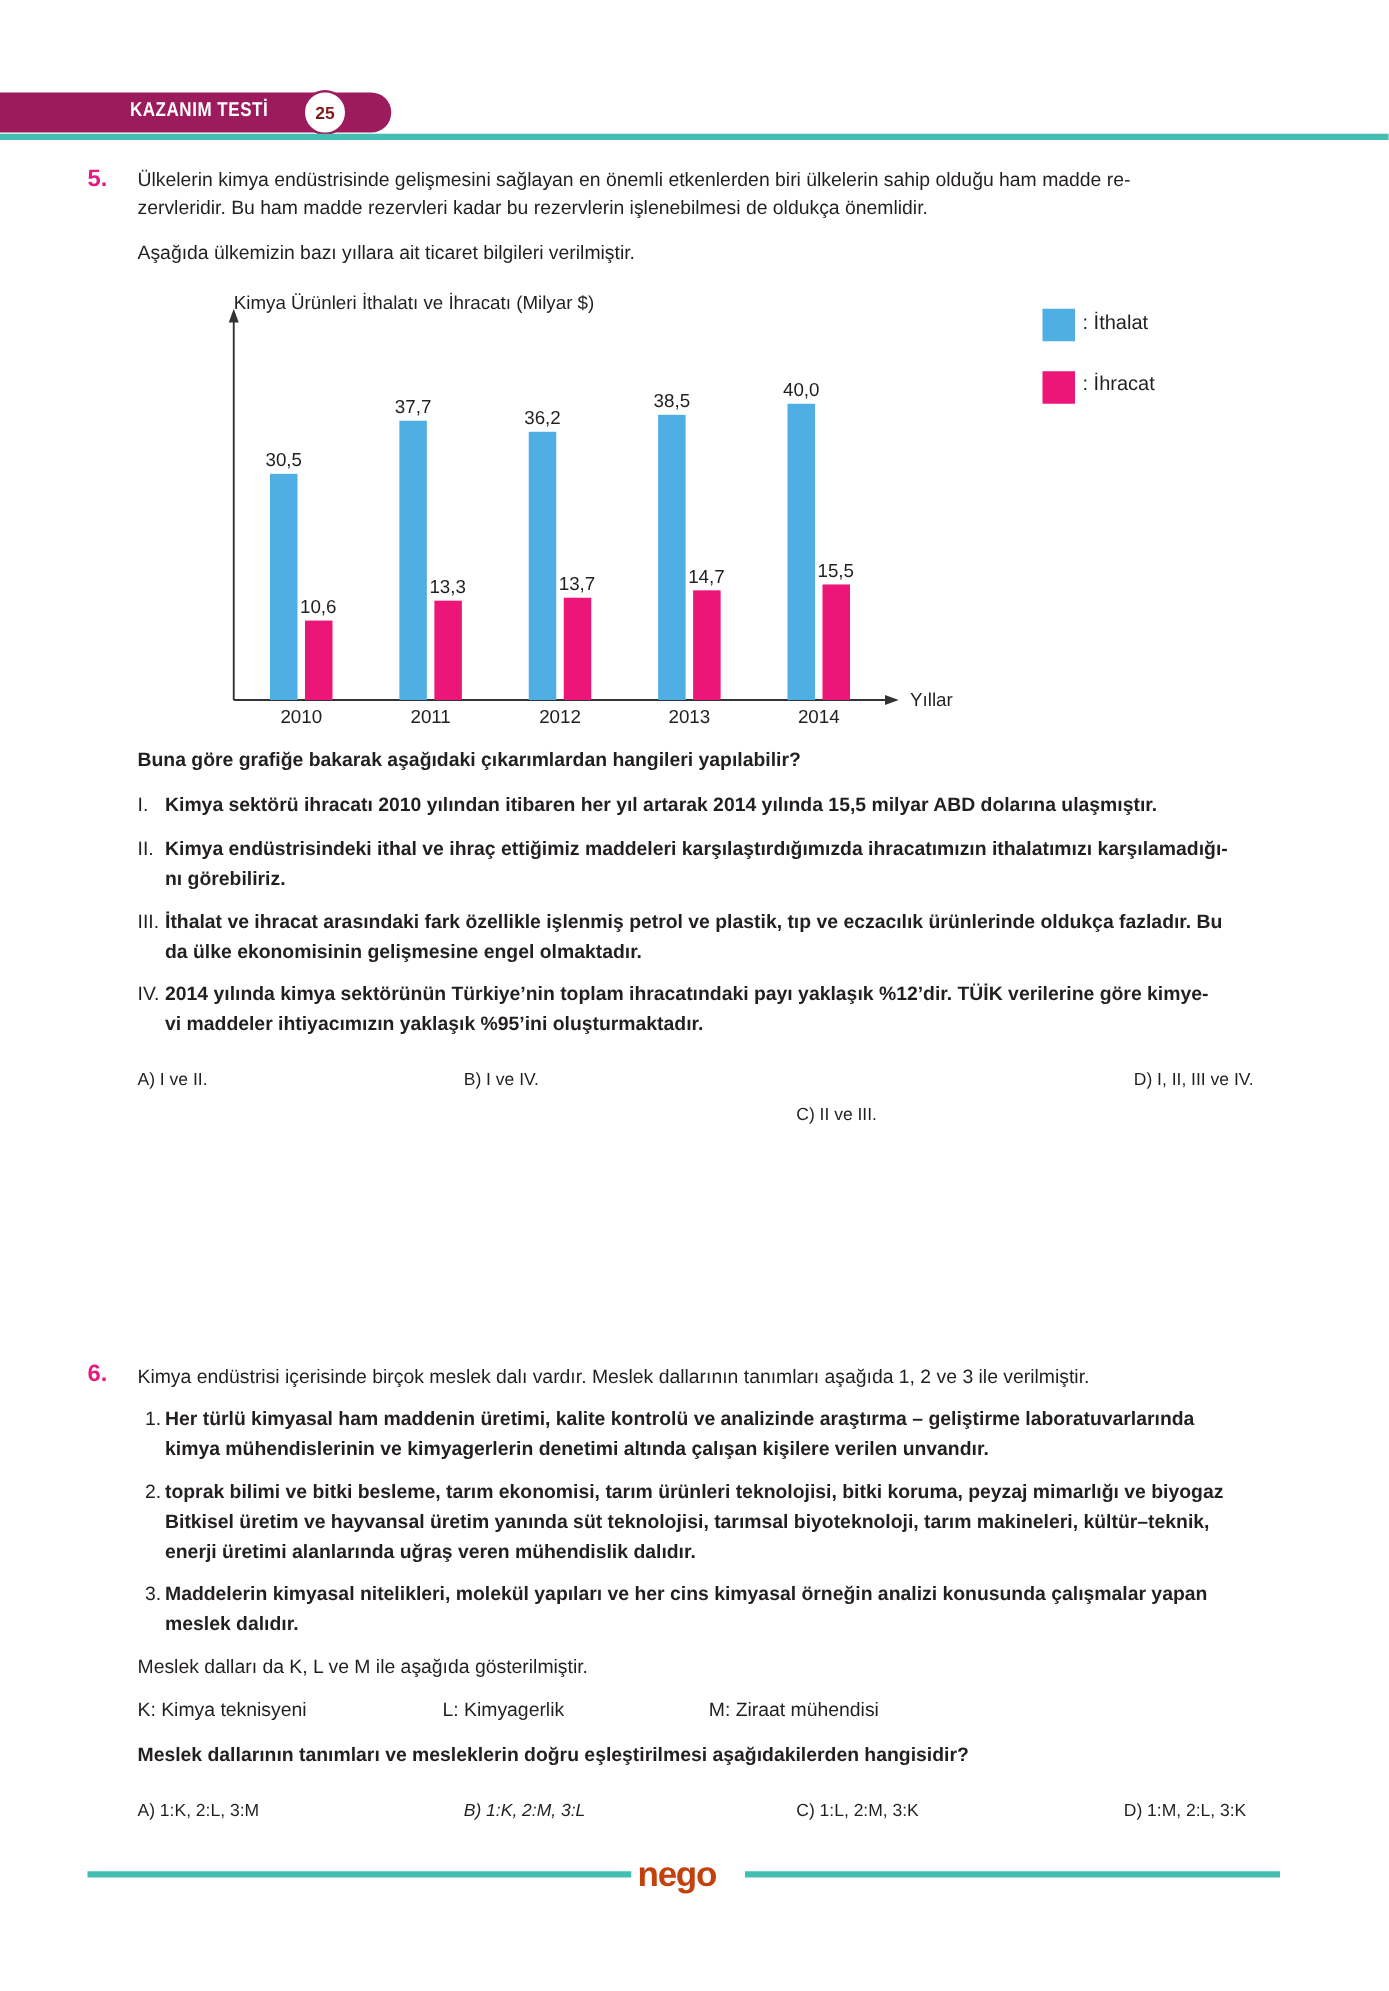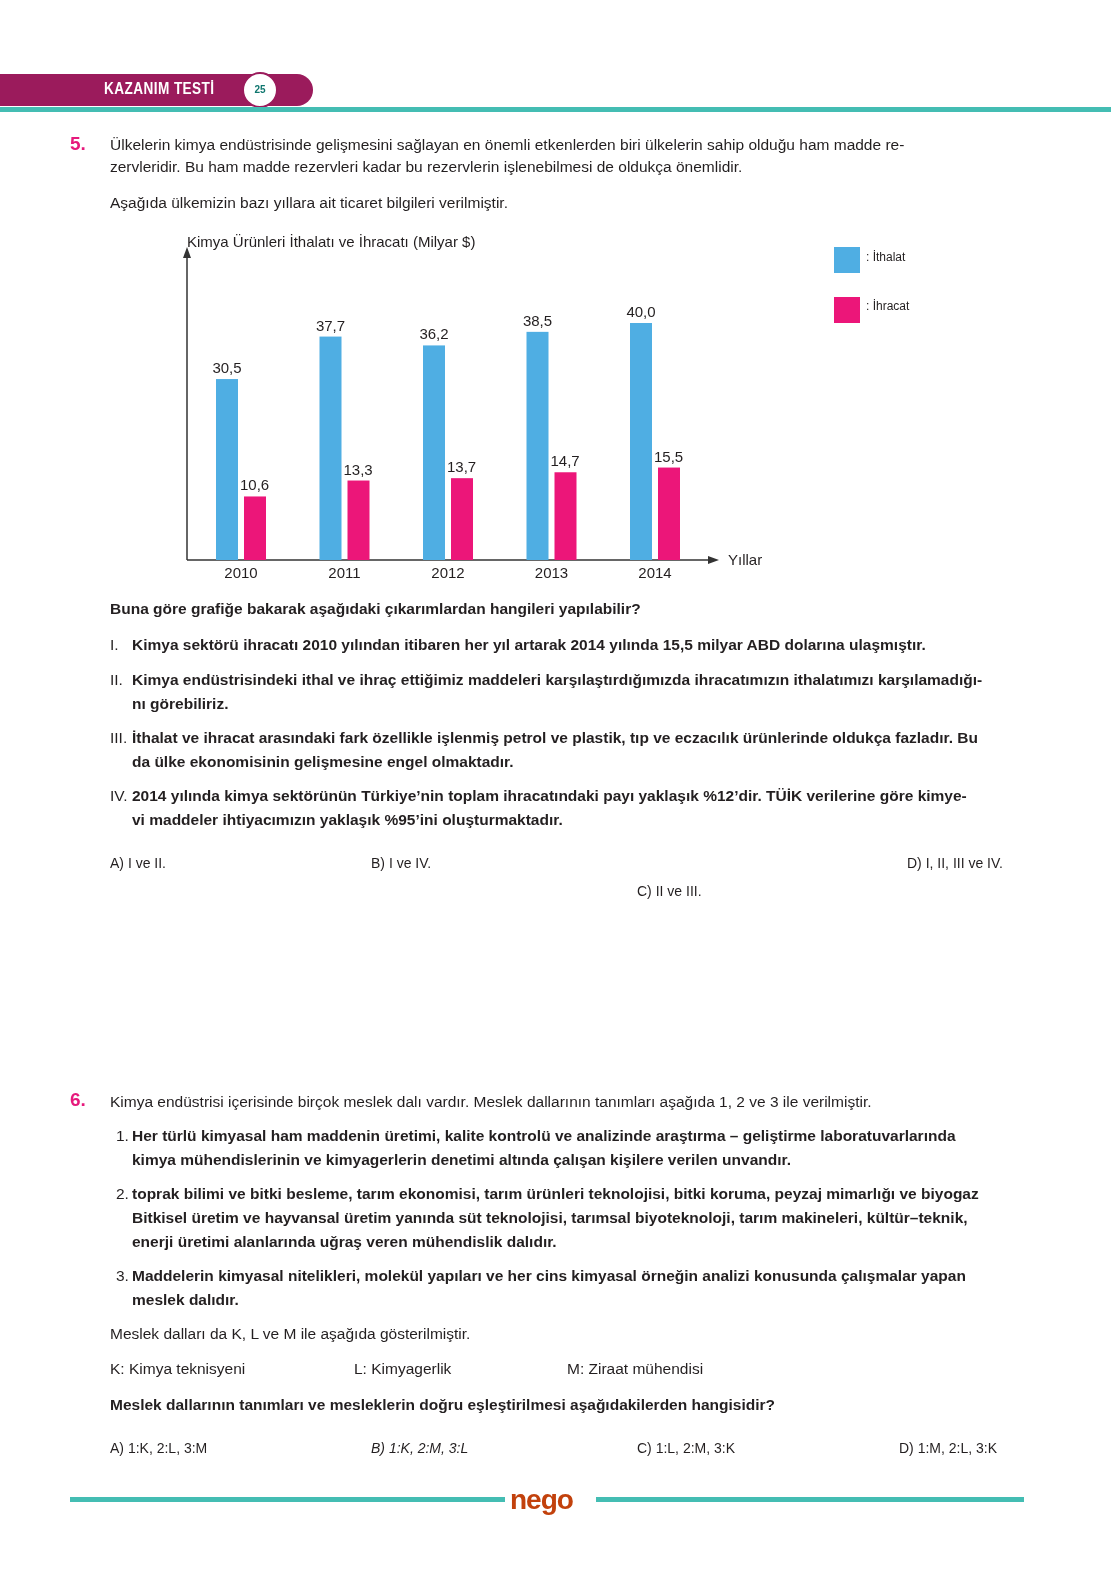--- a/index.html
+++ b/index.html
@@ -4,31 +4,31 @@
 <style>
   html, body { margin:0; padding:0; background:#fff; }
   body { width:1111px; height:1593px; position:relative; overflow:hidden;
          font-family:"Liberation Sans", sans-serif; color:#231f20; }
   .hdr-bar { position:absolute; left:0; top:74px; width:313px; height:32px; background:#9b1b5c;
              border-radius:0 16px 16px 0; }
   .hdr-title { position:absolute; left:104px; top:80px; color:#fff; font-weight:bold; font-size:16px;
                letter-spacing:0.5px; font-family:"Liberation Sans", sans-serif; transform:scaleX(0.85); transform-origin:left; }
   .hdr-badge { position:absolute; left:242px; top:72px; width:36px; height:36px; border-radius:50%;
                background:#fff; border:2px solid #9b1b5c; box-sizing:border-box;
-               font-weight:bold; font-size:10px; text-align:center; line-height:32px; color:#0f766e; }
+               font-weight:bold; font-size:14px; text-align:center; line-height:32px; color:#7f1d1d; }
   .hdr-line { position:absolute; left:0; top:107px; width:1111px; height:5px; background:#44bdb3; }
   .qnum { position:absolute; font-weight:bold; font-size:19px; color:#e6197c; }
   .txt { position:absolute; font-size:15.5px; line-height:24px; }
   .bold { font-weight:bold; }
   .indent-item { position:absolute; font-size:15.5px; line-height:24px; }
   .indent-item .lbl { position:absolute; left:0; top:0; }
   .indent-item .body { position:absolute; top:0;font-weight:bold; }
   .chart { position:absolute; left:150px; top:225px; }
   .legend-sw { position:absolute; width:26px; height:26px; }
-  .legend-lbl { position:absolute; font-size:12px; }
+  .legend-lbl { position:absolute; font-size:16px; }
   .opt { position:absolute; font-size:14px; }
   .foot-line { position:absolute; top:1497px; height:5px; background:#44bdb3; }
   .logo { position:absolute; left:510px; top:1484px; font-weight:bold; font-size:28px; color:#c2410c;
           font-family:"Liberation Sans", sans-serif; letter-spacing:-1px; }
 </style>
 </head>
 <body>
 
 <div class="hdr-bar"></div>
 <div class="hdr-title">KAZANIM TESTİ</div>

